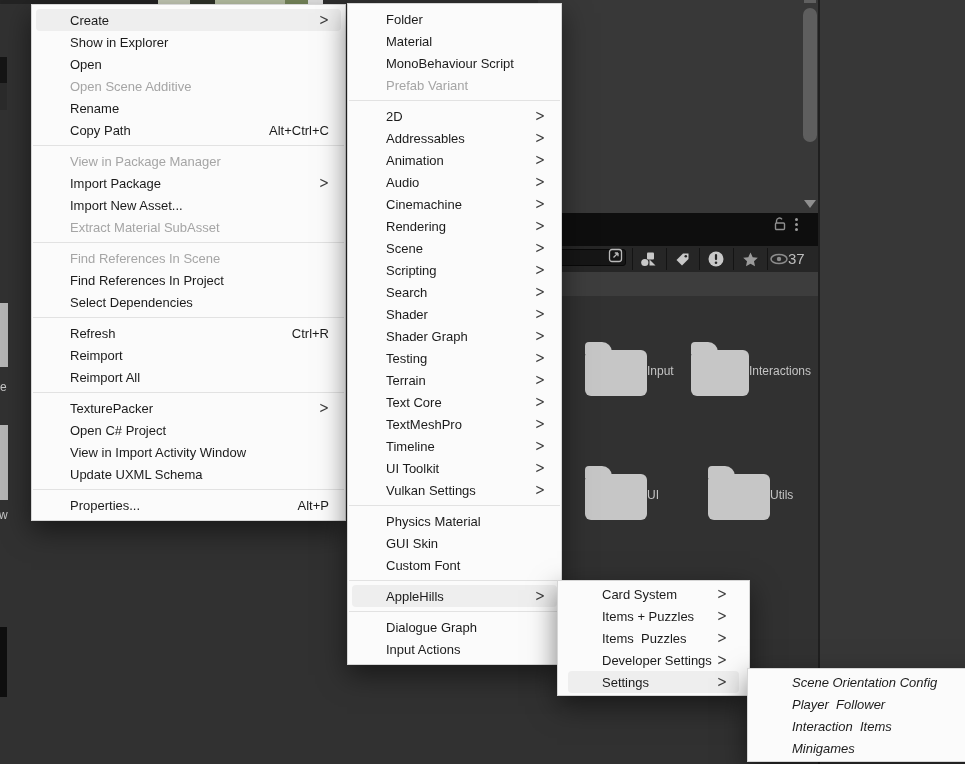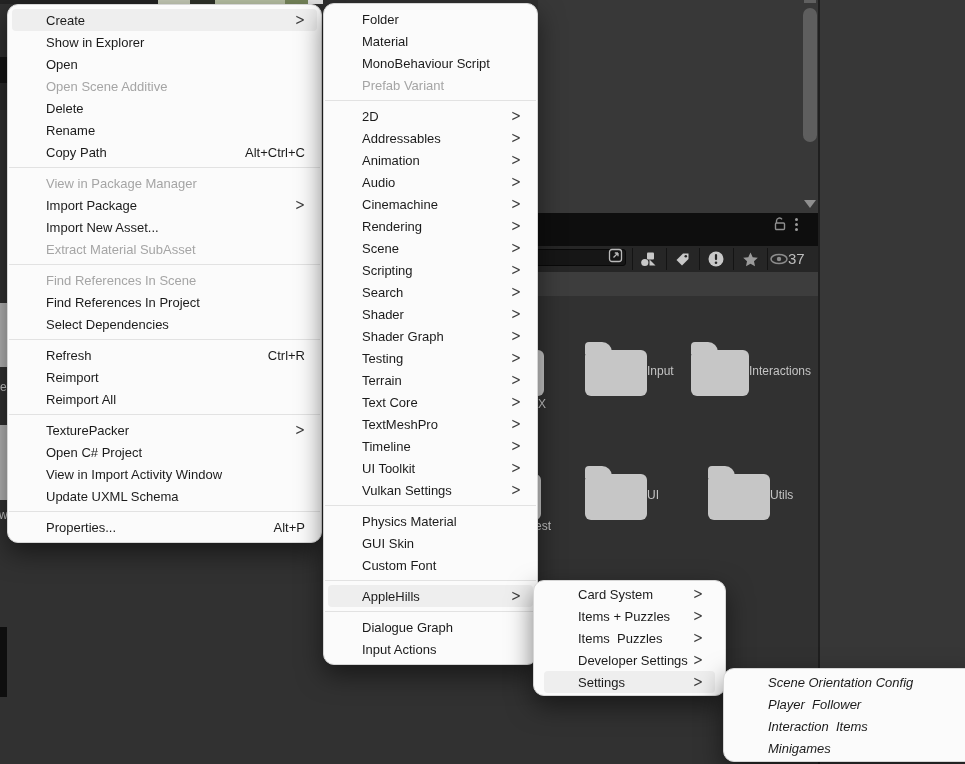--- a/index.html
+++ b/index.html
@@ -41,23 +41,23 @@
   .folder.outline{background:transparent;border:5px solid #c6c6c6;width:52px;height:36px;border-radius:6px;}
   .folder.outline::before{top:-13px;left:-5px;}
   .folder-label{margin-top:9px;color:#c4c4c4;font-size:12px;}
   .frag-label{position:absolute;color:#c4c4c4;font-size:12px;z-index:1;}
 
   
   .edge-band{left:0;z-index:1;}
   .edge-letter{position:absolute;color:#c6c6c6;font-size:12px;z-index:1;}
 
   
-  .menu{position:absolute;background:#fbfbfb;border:1px solid #d6d6d6;border-radius:11px;
+  .menu{position:absolute;background:#fbfbfb;border:1px solid #d6d6d6;border-radius:0;
         box-shadow:0 10px 26px rgba(0,0,0,.5);padding:4px 0;box-sizing:border-box;
-        font-size:13px;color:#1b1b1b;}
+        font-size:13px;color:#1b1b1b;margin-left:24px;}
   .menu.compact{padding:2px 6px;}
   .menu-item{height:22px;display:flex;align-items:center;margin:0 4px;padding:0 12px 0 0;
              border-radius:4px;}
   .menu-item.highlighted{background:#eeeeee;}
   .menu-item.disabled{color:#a5a5a5;}
   .mi-label{margin-left:34px;white-space:pre;}
   .mi-shortcut{margin-left:auto;white-space:pre;}
   .mi-chevron{margin-left:auto;color:#3f3f3f;font-size:12px;line-height:1;
               font-family:"DejaVu Sans",sans-serif;transform:scaleY(1.25);}
   .menu-sep{height:1px;background:#e2e2e2;margin:4px 1px;}
@@ -193,23 +193,20 @@
       <div class="menu-item">
         <span class="mi-label">Show in Explorer</span>
       </div>
       <div class="menu-item">
         <span class="mi-label">Open</span>
       </div>
       <div class="menu-item disabled">
         <span class="mi-label">Open Scene Additive</span>
       </div>
       <div class="menu-item">
-        <span class="mi-label">Delete</span>
-      </div>
-      <div class="menu-item">
         <span class="mi-label">Rename</span>
       </div>
       <div class="menu-item">
         <span class="mi-label">Copy Path</span>
         <span class="mi-shortcut">Alt+Ctrl+C</span>
       </div>
       <div class="menu-sep"></div>
       <div class="menu-item disabled">
         <span class="mi-label">View in Package Manager</span>
       </div>

